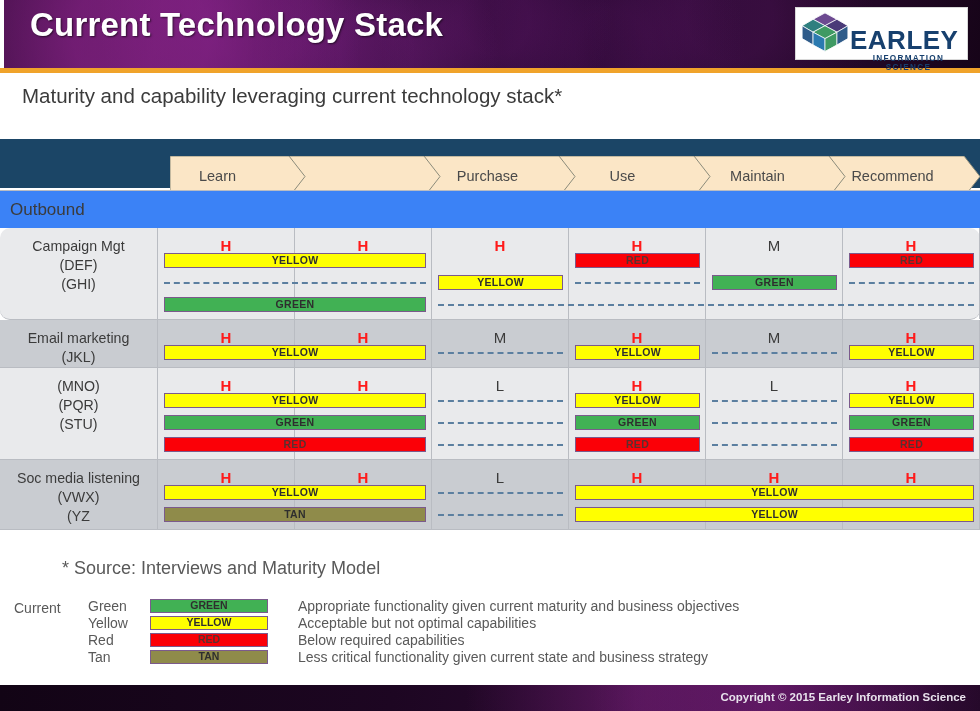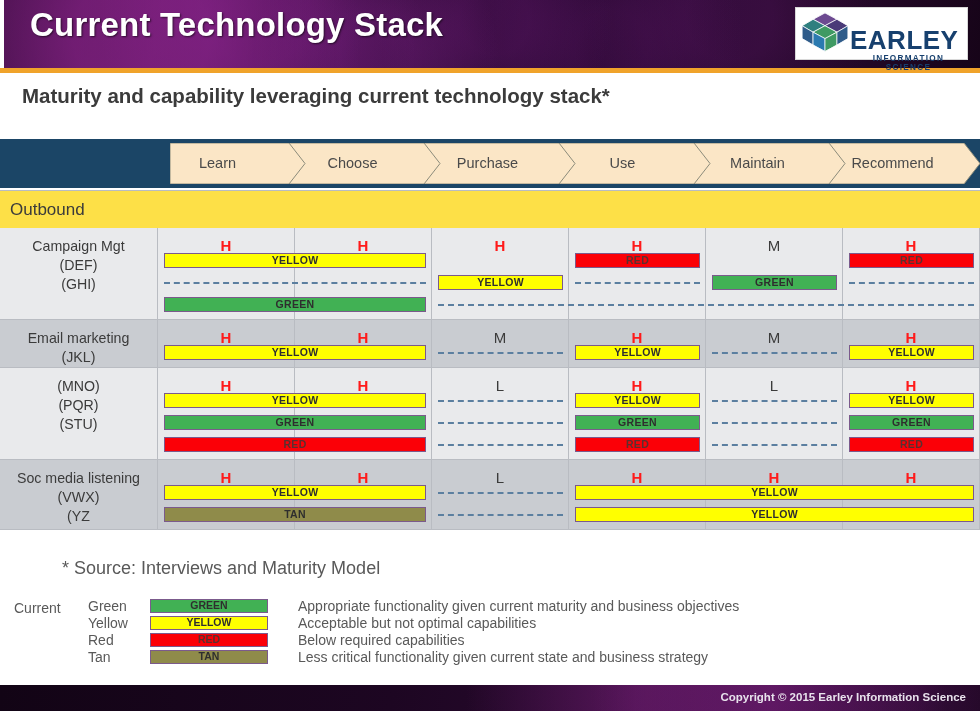--- a/index.html
+++ b/index.html
@@ -47,39 +47,39 @@
     letter-spacing: 0.5px; display: block; margin-top: 32px;
   }
   .logo-sub {
     font-size: 8.2px; font-weight: bold; color: #17406e;
     letter-spacing: 1.3px; display: block; margin-top: 2px; text-align: center;
   }
 
   
   .subtitle {
     position: absolute; left: 22px; top: 84px;
-    font-size: 20.5px; font-weight: bold; color: #3b3b3b;
+    font-size: 20.5px; font-weight: normal; color: #3b3b3b;
   }
 
   
   .chev-band {
     position: absolute; left: 0; top: 139px; width: 980px; height: 49px;
     background: #1b4566;
   }
-  .chev-wrap { position: absolute; left: 150px; top: 4px; width: 810px; height: 41px; padding-left: 20px; }
+  .chev-wrap { position: absolute; left: 150px; top: 17px; width: 810px; height: 41px; padding-left: 20px; }
   .chev-svg { display: block; }
   .chev-label {
     position: absolute; top: 0; height: 41px; line-height: 41px;
     font-size: 14.5px; color: #4a4a4a; text-align: center;
   }
 
   
   .section-hdr {
     position: absolute; left: 0; top: 190px; width: 980px; height: 38px;
-    background: #fde047; border-top: 1px solid #b9bcc2;
+    background: #3b82f6; border-top: 1px solid #b9bcc2;
   }
   .section-hdr span {
     position: absolute; left: 10px; top: 9px;
     font-size: 17px; color: #3b3b3b;
   }
 
   
   .matrix { position: absolute; left: 0; top: 228px; width: 980px; }
   .mrow { position: relative; width: 980px; border-bottom: 1px solid #b9bcc2; }
   .mrow.light { background: #e9eaec; }
@@ -196,34 +196,33 @@
     <div class="chev-wrap" id="chev-wrap">
         <svg class="chev-svg" width="810" height="41" viewBox="0 0 810 41">
           <path d="M0,0 H794 L810,20.5 L794,41 H0 Z" fill="#fbe6c6" stroke="#8b8b7a" stroke-width="1"></path>
           <path d="M119,0 L135,20.5 L119,41" fill="none" stroke="#8b8b7a" stroke-width="1"></path>
           <path d="M254,0 L270,20.5 L254,41" fill="none" stroke="#8b8b7a" stroke-width="1"></path>
           <path d="M389,0 L405,20.5 L389,41" fill="none" stroke="#8b8b7a" stroke-width="1"></path>
           <path d="M524,0 L540,20.5 L524,41" fill="none" stroke="#8b8b7a" stroke-width="1"></path>
           <path d="M659,0 L675,20.5 L659,41" fill="none" stroke="#8b8b7a" stroke-width="1"></path>
         </svg>
         <div class="chev-label" style="left: 0px; width: 135px;">Learn</div>
-        <div class="chev-label" style="left: 135px; width: 135px;">Choose</div>
         <div class="chev-label" style="left: 270px; width: 135px;">Purchase</div>
         <div class="chev-label" style="left: 405px; width: 135px;">Use</div>
         <div class="chev-label" style="left: 540px; width: 135px;">Maintain</div>
         <div class="chev-label" style="left: 675px; width: 135px;">Recommend</div>
       </div>
   </div>
 
   <div class="section-hdr">
     <span>Outbound</span>
   </div>
 
   <div class="matrix" id="matrix">
-      <div class="mrow light" style="height: 92px;">
+      <div class="mrow light" style="height: 92px; border-radius: 10px;">
         <div class="rlabel">
           <div>Campaign Mgt</div>
           <div>(DEF)</div>
           <div>(GHI)</div>
         </div>
         <div class="cells">
           <div class="cell" style="left: 0px; width: 137px;">
             <div class="rating H">H</div>
           </div>
           <div class="cell" style="left: 137px; width: 137px;">

